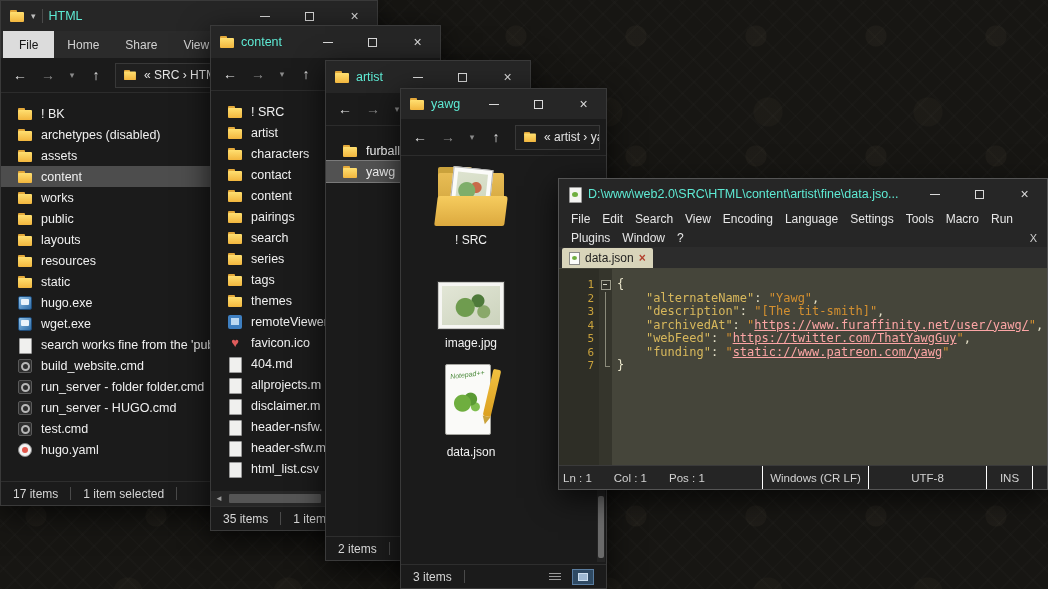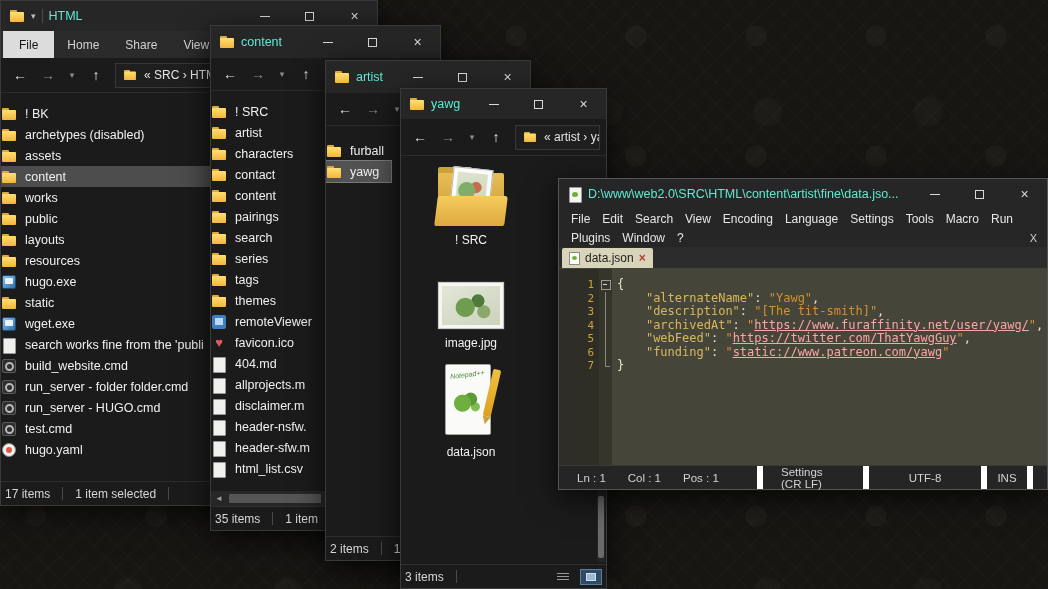--- a/index.html
+++ b/index.html
@@ -34,21 +34,21 @@
     border-bottom:1px solid #2c2c2c;padding:0 6px;gap:2px;}
   .toolbar{height:33px;flex:0 0 33px;}
   .nav{width:26px;text-align:center;color:#e0e0e0;font-size:14px;}
   .nav.dim{color:#8a8a8a;}
   .nav.sm{font-size:9px;width:18px;}
   .addrbox{flex:1;height:25px;border:1px solid #383838;background:#1f1f1f;display:flex;
     align-items:center;padding:0 6px;gap:6px;margin-left:4px;overflow:hidden;}
   .addrtext{font-size:12px;color:#e4e4e4;white-space:nowrap;}
   
   .filelist{flex:1;overflow:hidden;padding-top:10px;background:#1b1b1b;}
-  .fl-row{display:flex;align-items:center;height:21px;padding-left:0;font-size:12.5px;color:#f0f0f0;}
+  .fl-row{display:flex;align-items:center;height:21px;padding-left:16px;font-size:12.5px;color:#f0f0f0;}
   .fl-row.selected{background:#4d4d4d;}
   .fl-row.compact{width:max-content;padding-right:12px;}
   .fl-row.compact.selected{outline:1px solid #7a7a7a;background:#525252;}
   .fl-label{white-space:nowrap;}
   
   .ic{width:16px;height:16px;position:relative;flex:0 0 16px;margin-right:8px;display:inline-block;}
   .ic.tb-ic{margin-right:0;}
   .ic.tiny{transform:scale(.85);margin-right:0;}
   .ic-folder::before{content:"";position:absolute;left:1px;top:2px;width:7px;height:4px;background:#e3a83a;border-radius:1px 1px 0 0;}
   .ic-folder::after{content:"";position:absolute;left:1px;top:4px;right:1px;bottom:2px;background:linear-gradient(180deg,#ffdf70,#f2b63e);border-radius:1px;}
@@ -57,21 +57,21 @@
   .ic-gear::after{content:"";position:absolute;left:4px;top:4px;width:5px;height:5px;border:2px solid #b8b8b8;border-radius:50%;}
   .ic-exe::before{content:"";position:absolute;inset:1px;background:linear-gradient(135deg,#8fc1e9,#2f6da8);border:1px solid #1d4a77;border-radius:2px;}
   .ic-exe::after{content:"";position:absolute;left:4px;top:4px;right:4px;bottom:6px;background:#eaf3fb;border-radius:1px;}
   .ic-app::before{content:"";position:absolute;inset:1px;border-radius:50%;background:#f2f2f2;border:1px solid #8a8a8a;}
   .ic-app::after{content:"";position:absolute;left:5px;top:5px;width:6px;height:6px;border-radius:50%;background:#e2574c;}
   .ic-remote::before{content:"";position:absolute;inset:1px;background:#3e7fc1;border-radius:2px;}
   .ic-remote::after{content:"";position:absolute;left:4px;top:4px;right:4px;bottom:5px;background:#bcd9f2;}
   .ic-heart{color:#e05c5c;font-size:13px;line-height:16px;text-align:center;}
   
   .statusbar{height:24px;flex:0 0 24px;border-top:1px solid #2e2e2e;background:#1b1b1b;
-    display:flex;align-items:center;padding:0 4px;gap:12px;font-size:12px;color:#d6d6d6;}
+    display:flex;align-items:center;padding:0 12px;gap:12px;font-size:12px;color:#d6d6d6;}
   .vsep{width:1px;height:13px;background:#4a4a4a;}
   .vt{width:22px;height:16px;margin-left:6px;border:1px solid transparent;display:flex;flex-direction:column;justify-content:center;gap:2px;padding:3px 4px;}
   .vt i{display:block;height:1px;background:#9a9a9a;}
   .vt-thumb{align-items:center;justify-content:center;}
   .vt-thumb i{width:10px;height:8px;background:#9fb9d2;border:1px solid #cfe0ef;}
   .vt.active{background:#2f4a63;border-color:#5a7da0;}
   
   .hscroll{height:15px;flex:0 0 15px;background:#272727;display:flex;align-items:center;}
   .hs-arrow{width:16px;text-align:center;color:#9a9a9a;font-size:8px;}
   .hs-thumb{width:92px;height:9px;background:#555;margin-left:2px;border-radius:1px;}
@@ -140,21 +140,21 @@
   .fold-end::before{content:"";position:absolute;left:6px;top:0;height:7px;width:1px;background:#8a8a7a;}
   .fold-end::after{content:"";position:absolute;left:6px;top:7px;width:5px;height:1px;background:#8a8a7a;}
   .codetxt{white-space:pre;padding-left:5px;color:#e4e0c8;}
   .c-key{color:#d8b85c;}
   .c-str{color:#d49030;}
   .c-url{color:#fca5a5;text-decoration:underline;}
   .c-pun{color:#e4e0c8;}
   .c-brace{color:#eae6cc;}
   .nstatus{height:24px;flex:0 0 24px;background:#252525;border-top:1px solid #3a3a3a;display:flex;
     align-items:stretch;font-size:11.5px;color:#d2d2d2;}
-  .nseg{display:flex;align-items:center;border-right:6px solid #ffffff;padding:0 18px;}
+  .nseg{display:flex;align-items:center;border-right:1px solid #ffffff;padding:0 4px;}
   .nseg.s1{width:204px;gap:22px;}
   .nseg.s2{width:106px;justify-content:center;}
   .nseg.s3{width:118px;justify-content:center;}
   .nseg.s4{width:46px;justify-content:center;}
   .ngrip{flex:1;}
   
   #w1{left:0;top:0;width:378px;height:506px;z-index:1;}
   #w2{left:210px;top:25px;width:231px;height:506px;z-index:2;}
   #w2 .titlebar{height:32px;flex-basis:32px;}
   #w3{left:325px;top:60px;width:206px;height:501px;z-index:3;}
@@ -228,26 +228,26 @@
         </div>
         <div class="fl-row">
           <span class="ic ic-folder"></span>
           <span class="fl-label">layouts</span>
         </div>
         <div class="fl-row">
           <span class="ic ic-folder"></span>
           <span class="fl-label">resources</span>
         </div>
         <div class="fl-row">
+          <span class="ic ic-folder"></span>
+          <span class="fl-label">static</span>
+        </div>
+        <div class="fl-row">
           <span class="ic ic-exe"></span>
           <span class="fl-label">hugo.exe</span>
-        </div>
-        <div class="fl-row">
-          <span class="ic ic-folder"></span>
-          <span class="fl-label">static</span>
         </div>
         <div class="fl-row">
           <span class="ic ic-exe"></span>
           <span class="fl-label">wget.exe</span>
         </div>
         <div class="fl-row">
           <span class="ic ic-doc"></span>
           <span class="fl-label">search works fine from the 'publi</span>
         </div>
         <div class="fl-row">
@@ -567,20 +567,20 @@
             <span class="codetxt"><span class="c-brace">}</span></span>
           </div>
         </div>
     </div>
     <div class="nstatus">
       <span class="nseg s1">
         <span>Ln : 1</span>
         <span>Col : 1</span>
         <span>Pos : 1</span>
       </span>
-      <span class="nseg s2">Settings (CR LF)</span>
+      <span class="nseg s2">Windows (CR LF)</span>
       <span class="nseg s3">UTF-8</span>
       <span class="nseg s4">INS</span>
       <span class="ngrip"></span>
     </div>
   </div>
 
 </div>
 
 </body></html>

